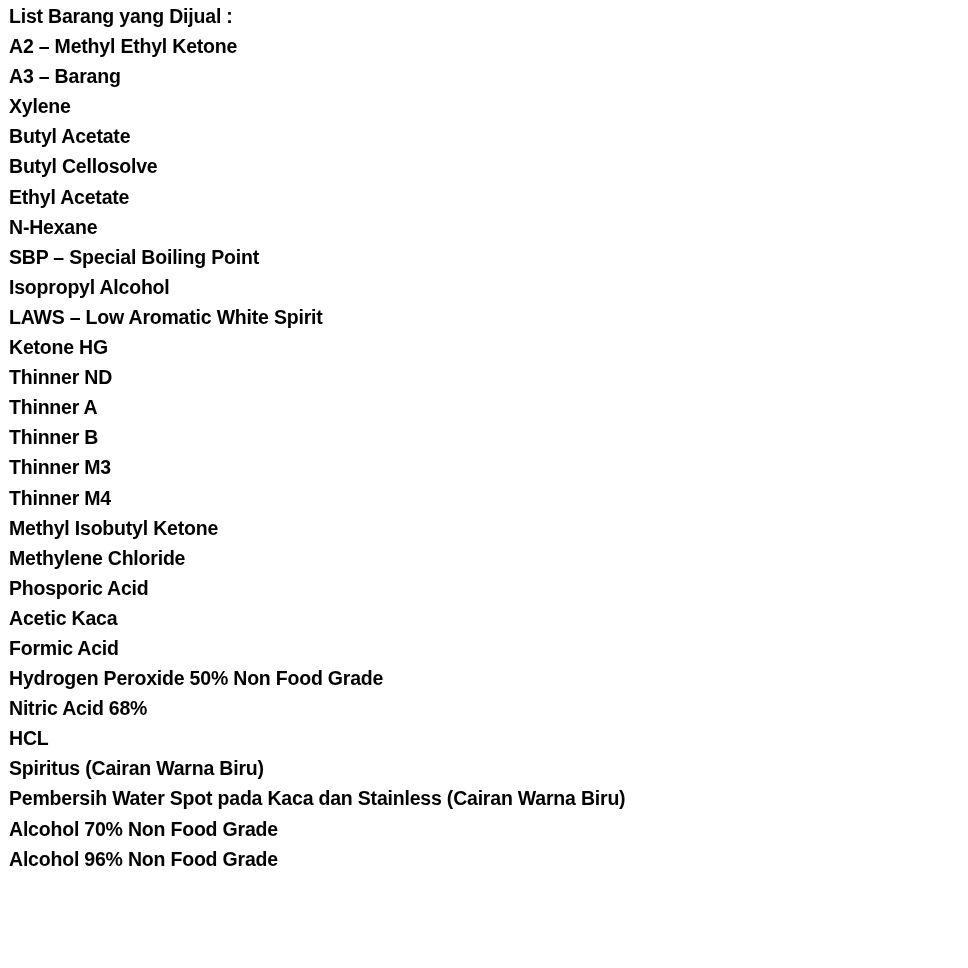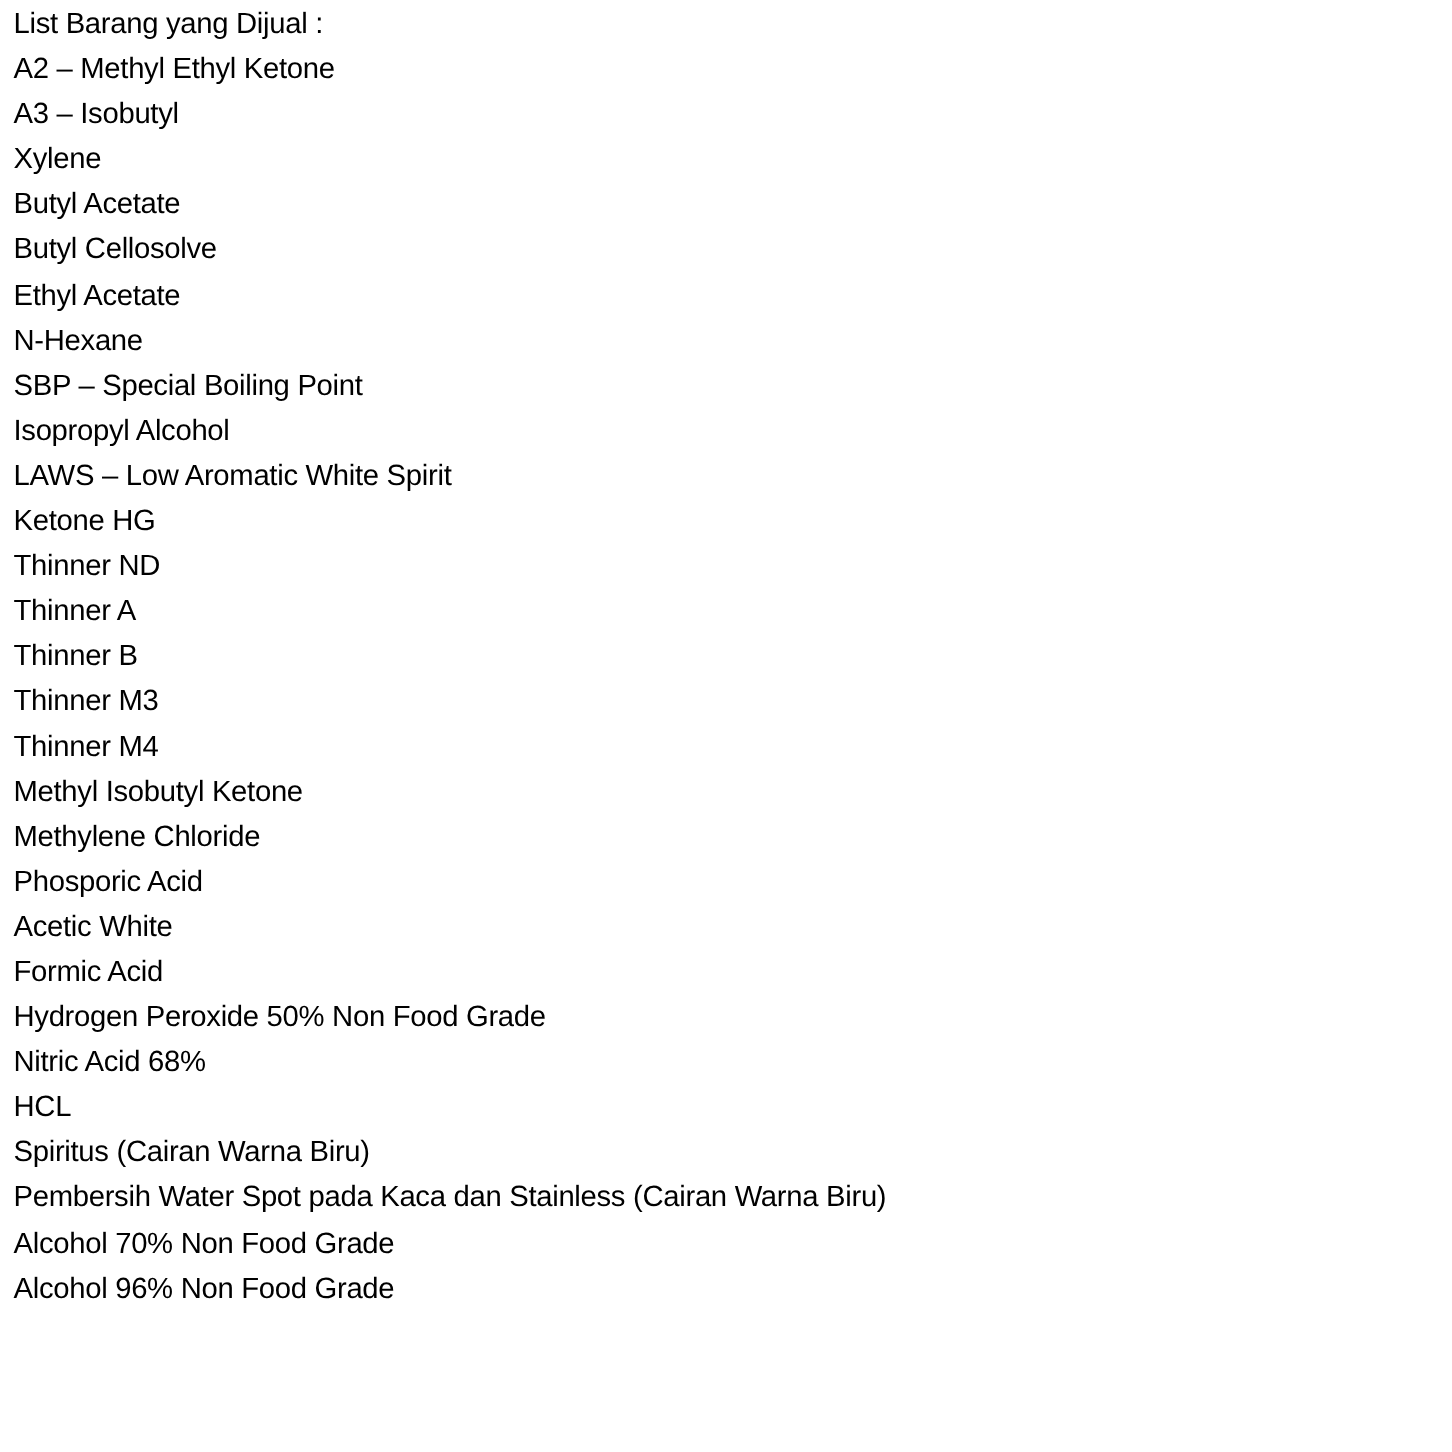--- a/index.html
+++ b/index.html
@@ -13,58 +13,58 @@
     background: #ffffff;
     overflow: hidden;
     box-sizing: border-box;
   }
   .product-list {
     position: absolute;
     top: 1px;
     left: 9px;
     right: 0;
     font-family: "Liberation Sans", sans-serif;
-    font-weight: 400;
+    font-weight: 700;
     font-size: 19.5px;
     color: #000000;
     letter-spacing: -0.2px;
   }
   .line {
     height: 30.1px;
     line-height: 30.1px;
     white-space: pre;
   }
 </style>
 </head>
 <body>
 
 <div class="page">
   <div class="product-list">
     <div class="line">List Barang yang Dijual :</div>
 
       <div class="line">A2 – Methyl Ethyl Ketone</div>
-      <div class="line">A3 – Isobutyl</div>
+      <div class="line">A3 – Barang</div>
       <div class="line">Xylene</div>
       <div class="line">Butyl Acetate</div>
       <div class="line">Butyl Cellosolve</div>
       <div class="line">Ethyl Acetate</div>
       <div class="line">N-Hexane</div>
       <div class="line">SBP – Special Boiling Point</div>
       <div class="line">Isopropyl Alcohol</div>
       <div class="line">LAWS – Low Aromatic White Spirit</div>
       <div class="line">Ketone HG</div>
       <div class="line">Thinner ND</div>
       <div class="line">Thinner A</div>
       <div class="line">Thinner B</div>
       <div class="line">Thinner M3</div>
       <div class="line">Thinner M4</div>
       <div class="line">Methyl Isobutyl Ketone</div>
       <div class="line">Methylene Chloride</div>
       <div class="line">Phosporic Acid</div>
-      <div class="line">Acetic White</div>
+      <div class="line">Acetic Kaca</div>
       <div class="line">Formic Acid</div>
       <div class="line">Hydrogen Peroxide 50% Non Food Grade</div>
       <div class="line">Nitric Acid 68%</div>
       <div class="line">HCL</div>
       <div class="line">Spiritus (Cairan Warna Biru)</div>
       <div class="line">Pembersih Water Spot pada Kaca dan Stainless (Cairan Warna Biru)</div>
       <div class="line">Alcohol 70% Non Food Grade</div>
       <div class="line">Alcohol 96% Non Food Grade</div>
     </div>
 </div>

